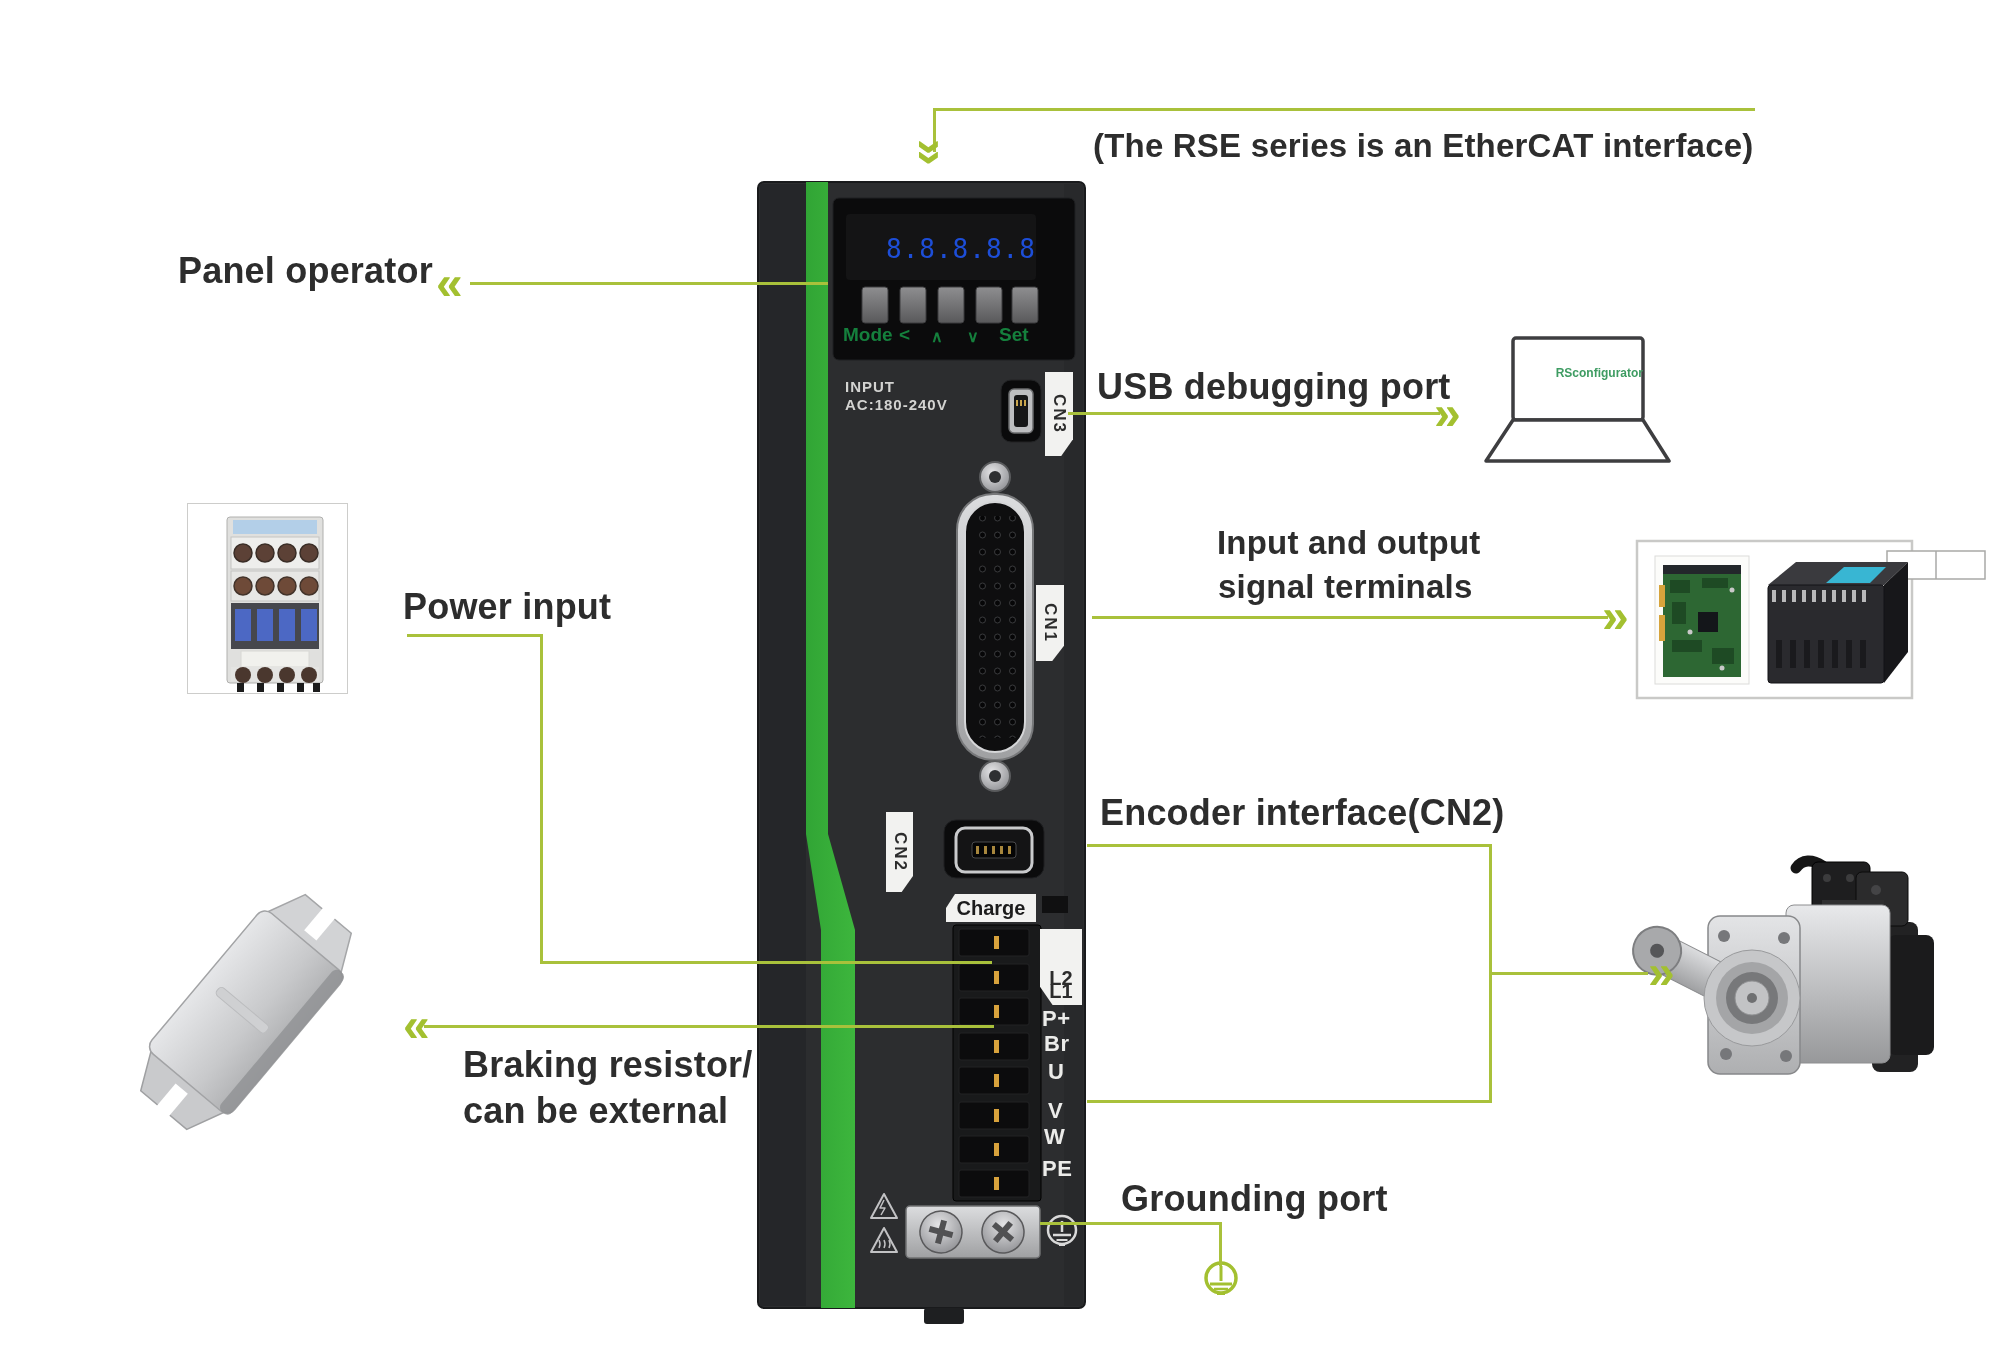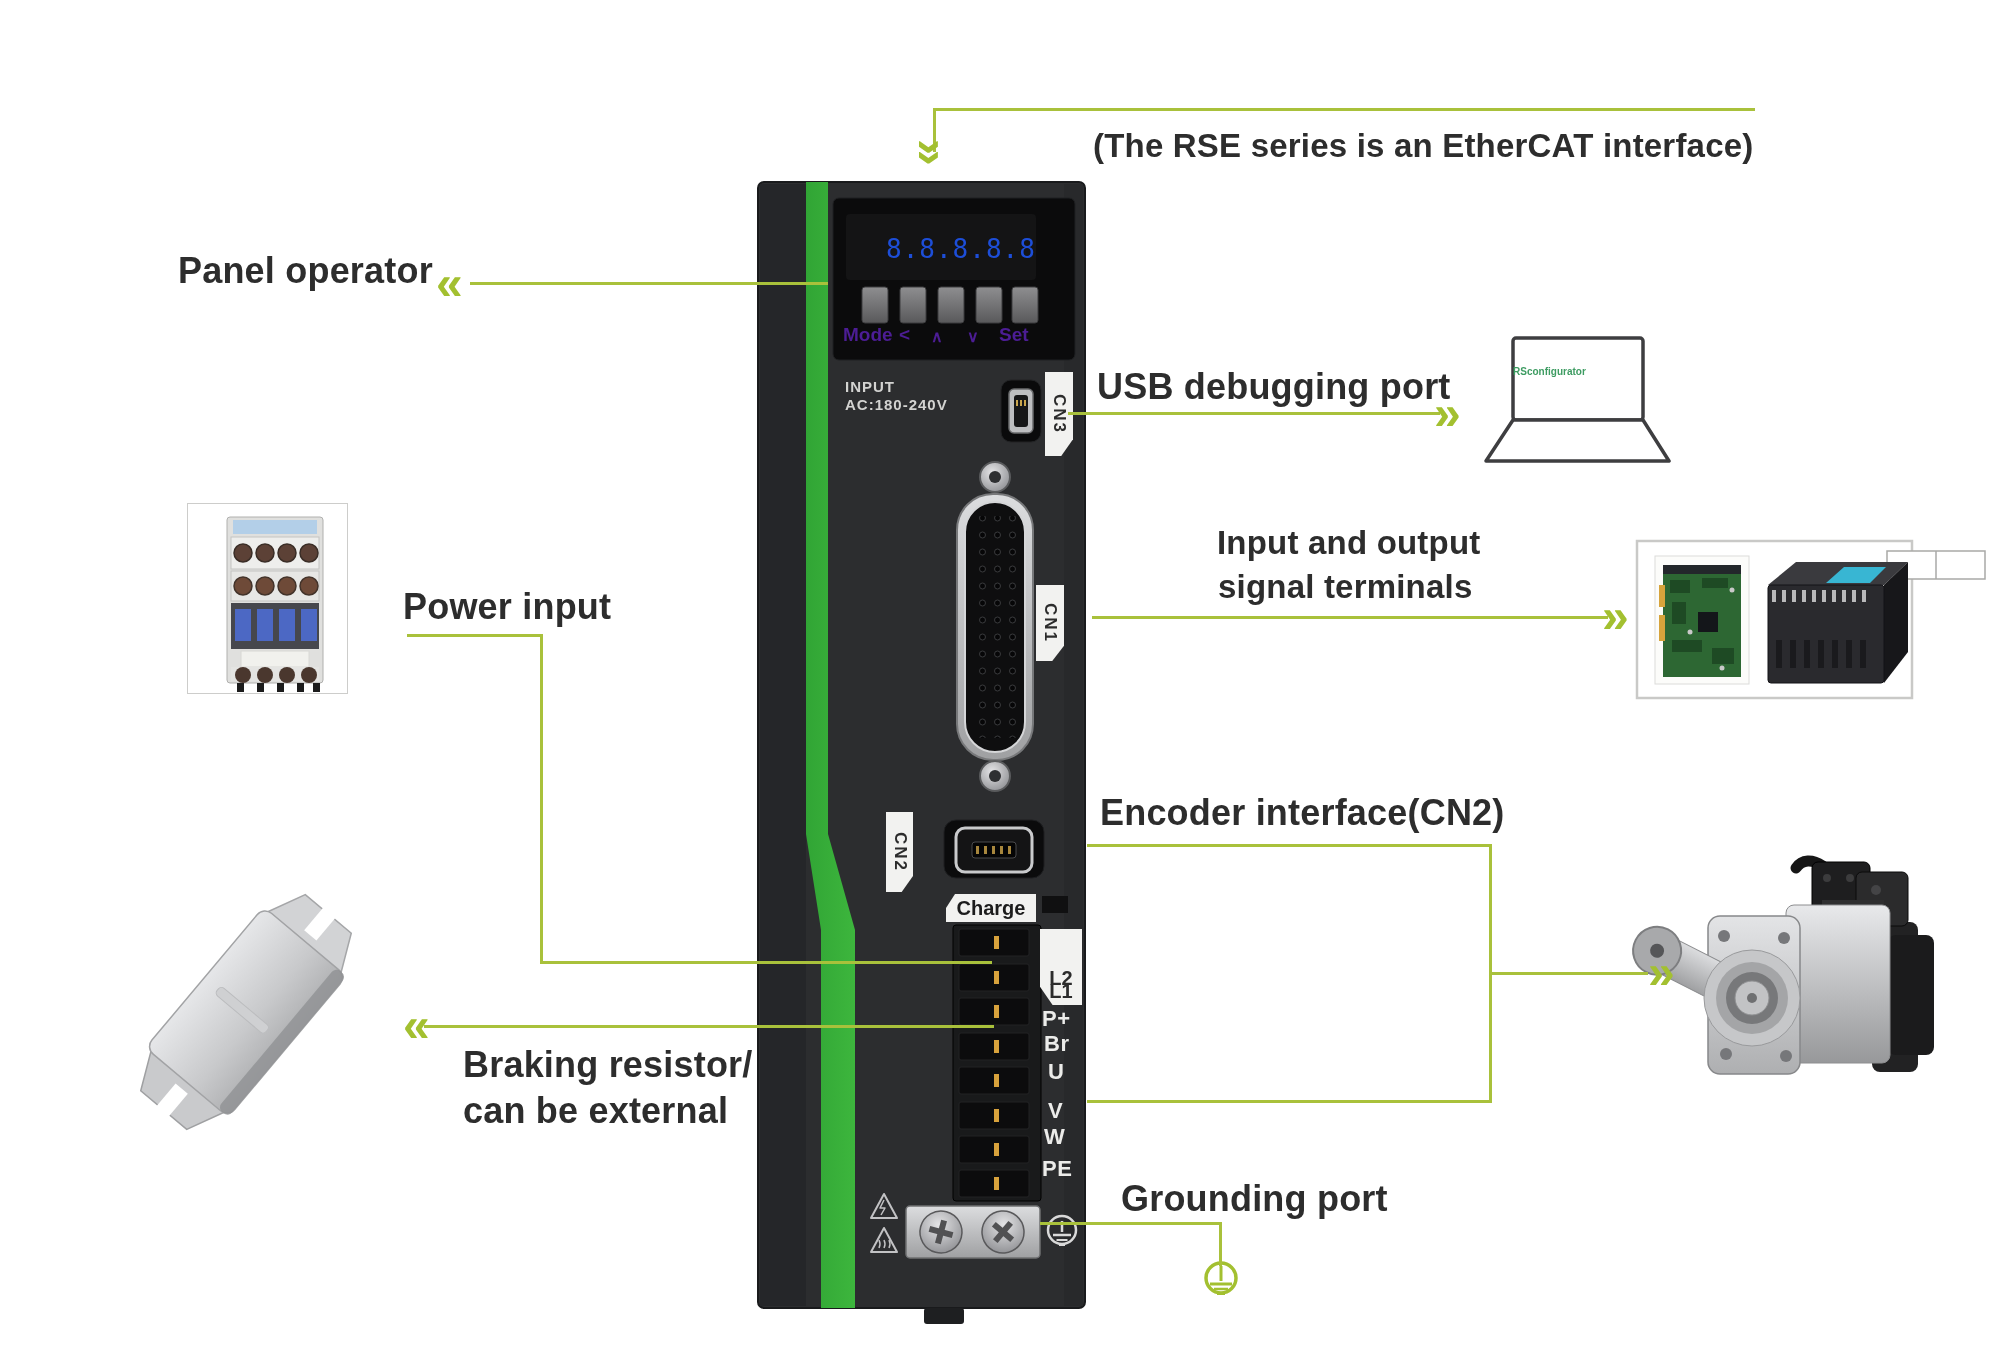--- a/index.html
+++ b/index.html
@@ -15,26 +15,26 @@
   .vtag{position:absolute;background:#f2f2f0;color:#2c2c2c;font-weight:700;font-size:17px;
         writing-mode:vertical-rl;letter-spacing:2px;display:flex;align-items:center;justify-content:center;
         clip-path:polygon(0 0,100% 0,100% 80%,58% 100%,0 100%);}
   .htag{position:absolute;background:#f2f2f0;color:#1c1c1c;font-weight:700;font-size:20px;
         display:flex;align-items:center;justify-content:center;
         clip-path:polygon(10% 0,100% 0,100% 100%,0 100%,0 50%);}
   .l1l2tag{position:absolute;left:1040px;top:929px;width:42px;height:76px;background:#f2f2f0;
         clip-path:polygon(0 0,100% 0,100% 100%,30% 100%,0 76%);}
   .l1l2tag div{position:absolute;width:100%;text-align:center;font-weight:700;font-size:20px;color:#2c2c2c;}
   .silk{position:absolute;font-weight:700;font-size:22px;color:#ececea;letter-spacing:.5px;}
-  .btnlbl{position:absolute;top:324px;font-weight:700;font-size:19px;color:#4c1d95;}
+  .btnlbl{position:absolute;top:324px;font-weight:700;font-size:19px;color:#15803d;}
   .seg{position:absolute;left:886px;top:234px;width:150px;font-family:"DejaVu Sans Mono",monospace;
        font-size:26px;color:#1d4ed8;letter-spacing:1px;}
   .inputlbl{position:absolute;font-weight:700;font-size:15px;color:#d3d3d1;letter-spacing:1px;}
-  .laptoptxt{position:absolute;left:1513px;top:366px;width:130px;text-align:left;
-       font-weight:700;font-size:10px;color:#3e9c62;}
+  .laptoptxt{position:absolute;left:1513px;top:366px;width:130px;text-align:right;
+       font-weight:700;font-size:12px;color:#3e9c62;}
 </style>
 </head>
 <body>
 
 <div class="canvas">
 
   <svg class="layer" width="2000" height="1346" viewBox="0 0 2000 1346">
     <defs>
       <linearGradient id="metal" x1="0" y1="0" x2="0" y2="1">
         <stop offset="0" stop-color="#dcdddf"></stop>

